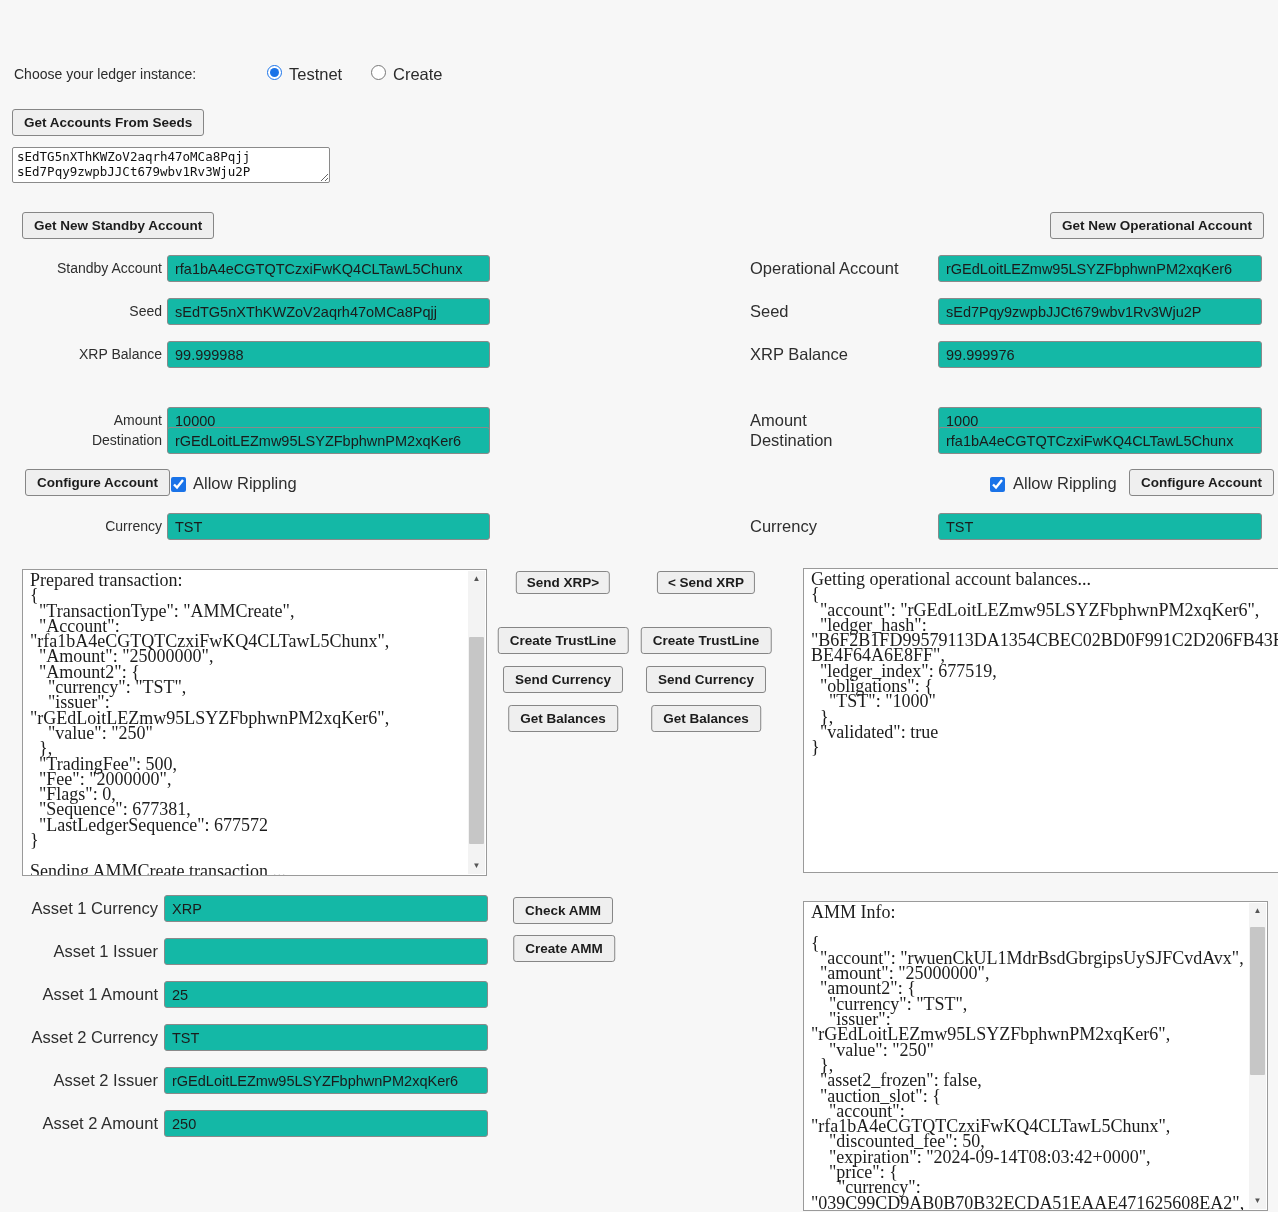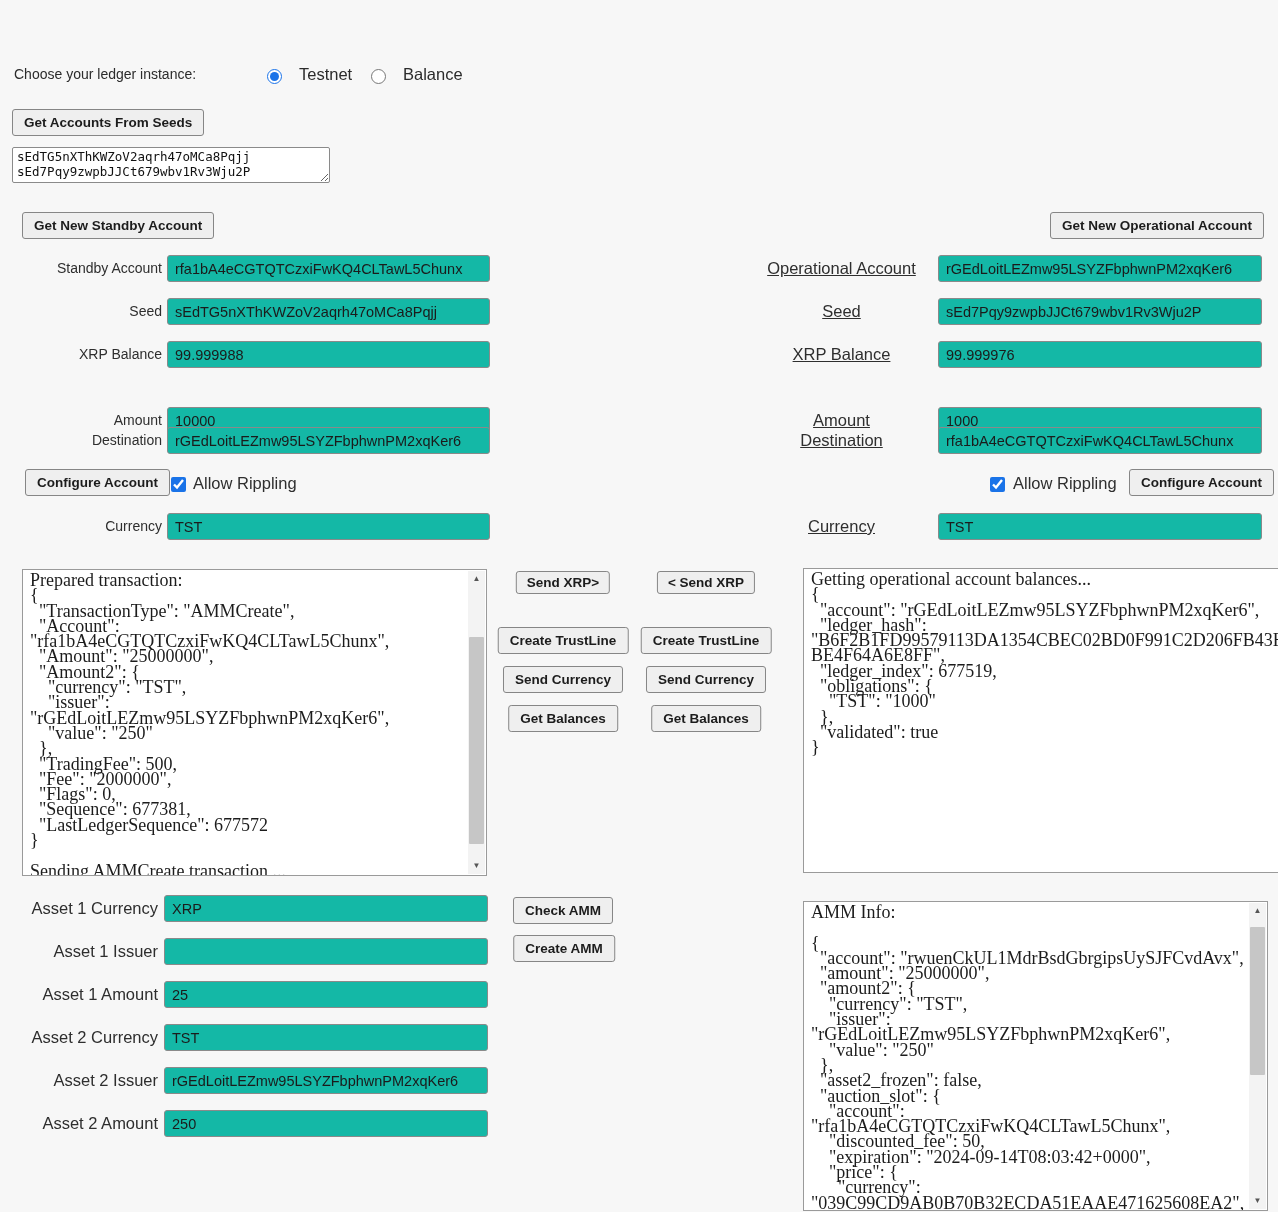--- a/index.html
+++ b/index.html
@@ -2,21 +2,21 @@
 <html><head>
 <meta charset="utf-8">
 <style>
   html,body{margin:0;padding:0;background:#f7f7f7;}
   .app{position:relative;width:1278px;height:1212px;background:#f7f7f7;overflow:hidden;
        font-family:"Liberation Sans",sans-serif;color:#2e2e2e;}
 
   .h1{position:absolute;left:14px;top:6px;font-size:29px;font-weight:700;color:#121212;letter-spacing:.2px;}
 
   .prompt{position:absolute;left:14px;top:66px;font-size:14px;color:#2b2b2b;}
-  .radio{position:absolute;display:flex;align-items:flex-end;gap:17px;font-size:16.5px;color:#2b2b2b;cursor:pointer;}
+  .radio{position:absolute;display:flex;align-items:flex-start;gap:7px;font-size:16.5px;color:#2b2b2b;cursor:pointer;}
   .radio input{width:15px;height:15px;accent-color:#1a73e8;margin:0;}
   .radio-testnet{left:267px;top:65px;}
   .radio-devnet{left:371px;top:65px;}
 
   .btn{position:absolute;background:#efefef;border:1px solid #868686;border-radius:3px;
        font-family:inherit;font-size:13.5px;font-weight:700;color:#1c1c1c;
        padding:5px 11px;cursor:pointer;white-space:nowrap;}
   .btn-mid{transform:translateX(-50%);}
   .btn-get-accounts{left:12px;top:109px;}
   .btn-new-standby{left:22px;top:212px;}
@@ -33,21 +33,21 @@
   .btn-gb-r{left:706px;top:705px;}
   .btn-check-amm{left:563px;top:897px;}
   .btn-create-amm{left:564px;top:935px;}
 
   .seeds{position:absolute;left:12px;top:147px;width:318px;height:36px;box-sizing:border-box;
          border:1px solid #8a8a8a;border-radius:2px;background:#fff;
          font-family:"DejaVu Sans Mono",monospace;font-size:12.5px;line-height:15px;
          padding:1px 4px;color:#111;resize:both;}
 
   .flabel{position:absolute;left:0;width:162px;text-align:right;font-size:14px;color:#2e2e2e;line-height:27px;}
-  .flabel-r{position:absolute;left:750px;width:183px;text-align:center;font-size:16.5px;color:#2e2e2e;line-height:27px;text-decoration:underline;}
+  .flabel-r{position:absolute;left:750px;width:183px;text-align:left;font-size:16.5px;color:#2e2e2e;line-height:27px;}
   .alabel{position:absolute;left:0;width:158px;text-align:right;font-size:16.5px;color:#2e2e2e;line-height:27px;}
   .finput{position:absolute;height:27px;box-sizing:border-box;border:1px solid #8a8a8a;border-radius:3px;
           background:#14b8a6;font-family:inherit;font-size:14.5px;color:#1b1b1b;padding:0 7px;}
   .in-l{left:167px;width:323px;}
   .in-r{left:938px;width:324px;}
   .in-a{left:164px;width:324px;}
   .r1{top:255px}.r2{top:298px}.r3{top:341px}.r4{top:407px}.r5{top:427px}.r6{top:513px}
   .a1{top:895px}.a2{top:938px}.a3{top:981px}.a4{top:1024px}.a5{top:1067px}.a6{top:1110px}
 
   .chk{position:absolute;width:15px;height:15px;accent-color:#1a73e8;margin:0;}
@@ -82,21 +82,21 @@
 
 
   <div style="display:contents">
     <span class="prompt">Choose your ledger instance:</span>
     <label class="radio radio-testnet">
       <input type="radio" name="ledger" checked="" style="">
       <span>Testnet</span>
     </label>
     <label class="radio radio-devnet">
       <input type="radio" name="ledger" style="">
-      <span>Balance</span>
+      <span>Create</span>
     </label>
   </div>
 
   <button class="btn btn-get-accounts">Get Accounts From Seeds</button>
   <textarea class="seeds" spellcheck="false" style="">sEdTG5nXThKWZoV2aqrh47oMCa8Pqjj
 sEd7Pqy9zwpbJJCt679wbv1Rv3Wju2P</textarea>
 
   
   <div style="display:contents">
     <button class="btn btn-new-standby">Get New Standby Account</button>

